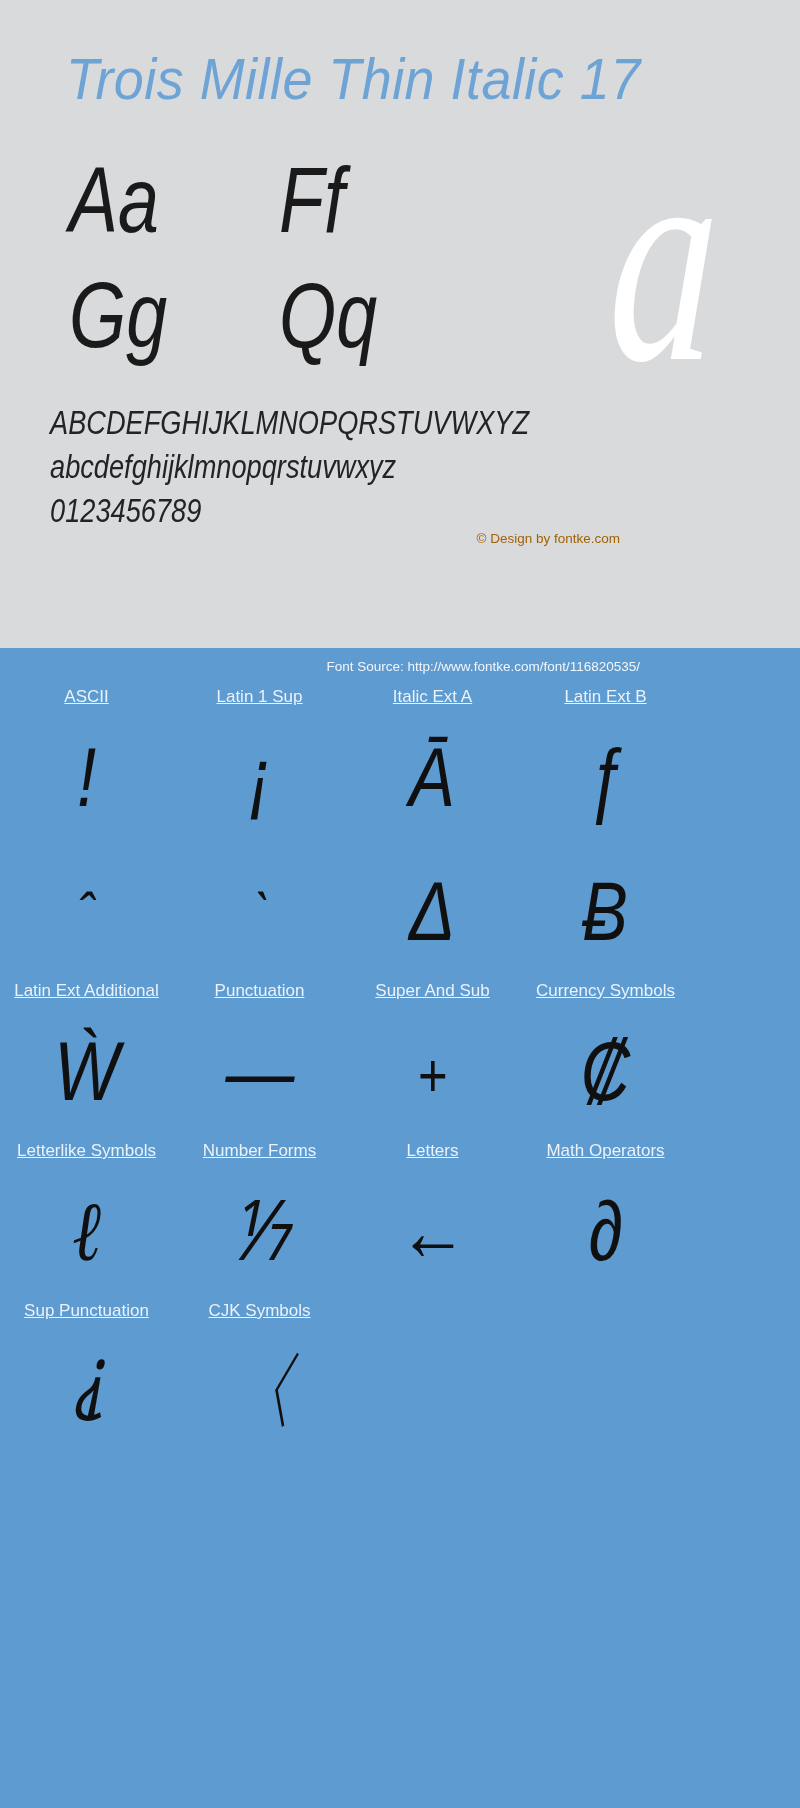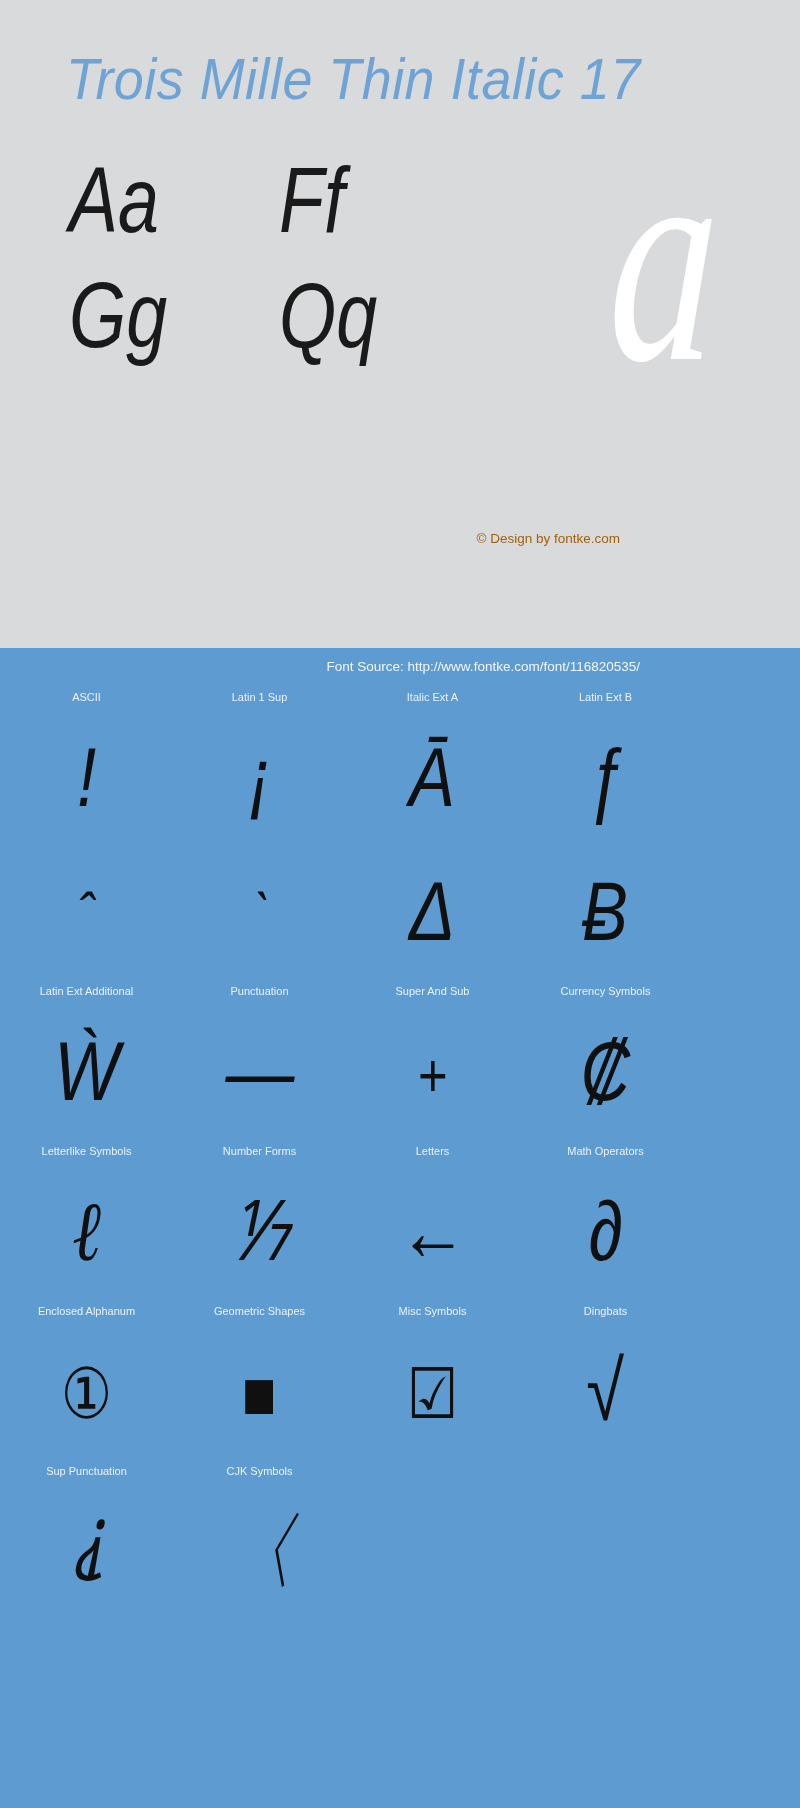--- a/index.html
+++ b/index.html
@@ -137,25 +137,26 @@
   }
   .grid-row { width: 692px; }
   .label-row {
     display: flex;
     width: 692px;
     height: 26px;
   }
   .cell-label {
     width: 173px;
     text-align: center;
-    font-size: 11px;
+    font-size: 17px;
     line-height: 26px;
     color: #eaf2fa;
     white-space: nowrap;
     overflow: hidden;
+    text-decoration: underline;
   }
   .glyph-row {
     display: flex;
     width: 692px;
     height: 134px;
     align-items: center;
   }
   .cell-glyph {
     width: 173px;
     text-align: center;
@@ -195,20 +196,25 @@
       <div class="pair-row">
         <div class="pair">Aa</div>
         <div class="pair">Ff</div>
       </div>
       <div class="pair-row">
         <div class="pair">Gg</div>
         <div class="pair">Qq</div>
       </div>
     </div>
 
+    <div class="alphabet">
+      <div class="alpha-line">ABCDEFGHIJKLMNOPQRSTUVWXYZ</div>
+      <div class="alpha-line">abcdefghijklmnopqrstuvwxyz</div>
+      <div class="alpha-line">0123456789</div>
+    </div>
 
     <div class="credit">© Design by fontke.com</div>
   </div>
 
   <div class="blue">
     <div class="source">Font Source: http://www.fontke.com/font/116820535/</div>
     <div class="grid" id="blocks-grid">
         <div class="grid-row">
           <div class="label-row">
             <div class="cell-label">ASCII</div>
@@ -254,34 +260,20 @@
           </div>
           <div class="glyph-row">
             <div class="cell-glyph serif"><span class="g">ℓ</span></div>
             <div class="cell-glyph "><span class="g">⅐</span></div>
             <div class="cell-glyph "><span class="g">←</span></div>
             <div class="cell-glyph "><span class="g">∂</span></div>
           </div>
         </div>
         <div class="grid-row">
           <div class="label-row">
-            <div class="cell-label">Enclosed Alphanum</div>
-            <div class="cell-label">Geometric Shapes</div>
-            <div class="cell-label">Misc Symbols</div>
-            <div class="cell-label">Dingbats</div>
-          </div>
-          <div class="glyph-row">
-            <div class="cell-glyph box"><span class="g">①</span></div>
-            <div class="cell-glyph box"><span class="g">■</span></div>
-            <div class="cell-glyph box"><span class="g">☑</span></div>
-            <div class="cell-glyph "><span class="g">√</span></div>
-          </div>
-        </div>
-        <div class="grid-row">
-          <div class="label-row">
             <div class="cell-label">Sup Punctuation</div>
             <div class="cell-label">CJK Symbols</div>
             <div class="cell-label"></div>
             <div class="cell-label"></div>
           </div>
           <div class="glyph-row">
             <div class="cell-glyph "><span class="g">⸘</span></div>
             <div class="cell-glyph "><span class="g">〈</span></div>
             <div class="cell-glyph "><span class="g"></span></div>
             <div class="cell-glyph "><span class="g"></span></div>

